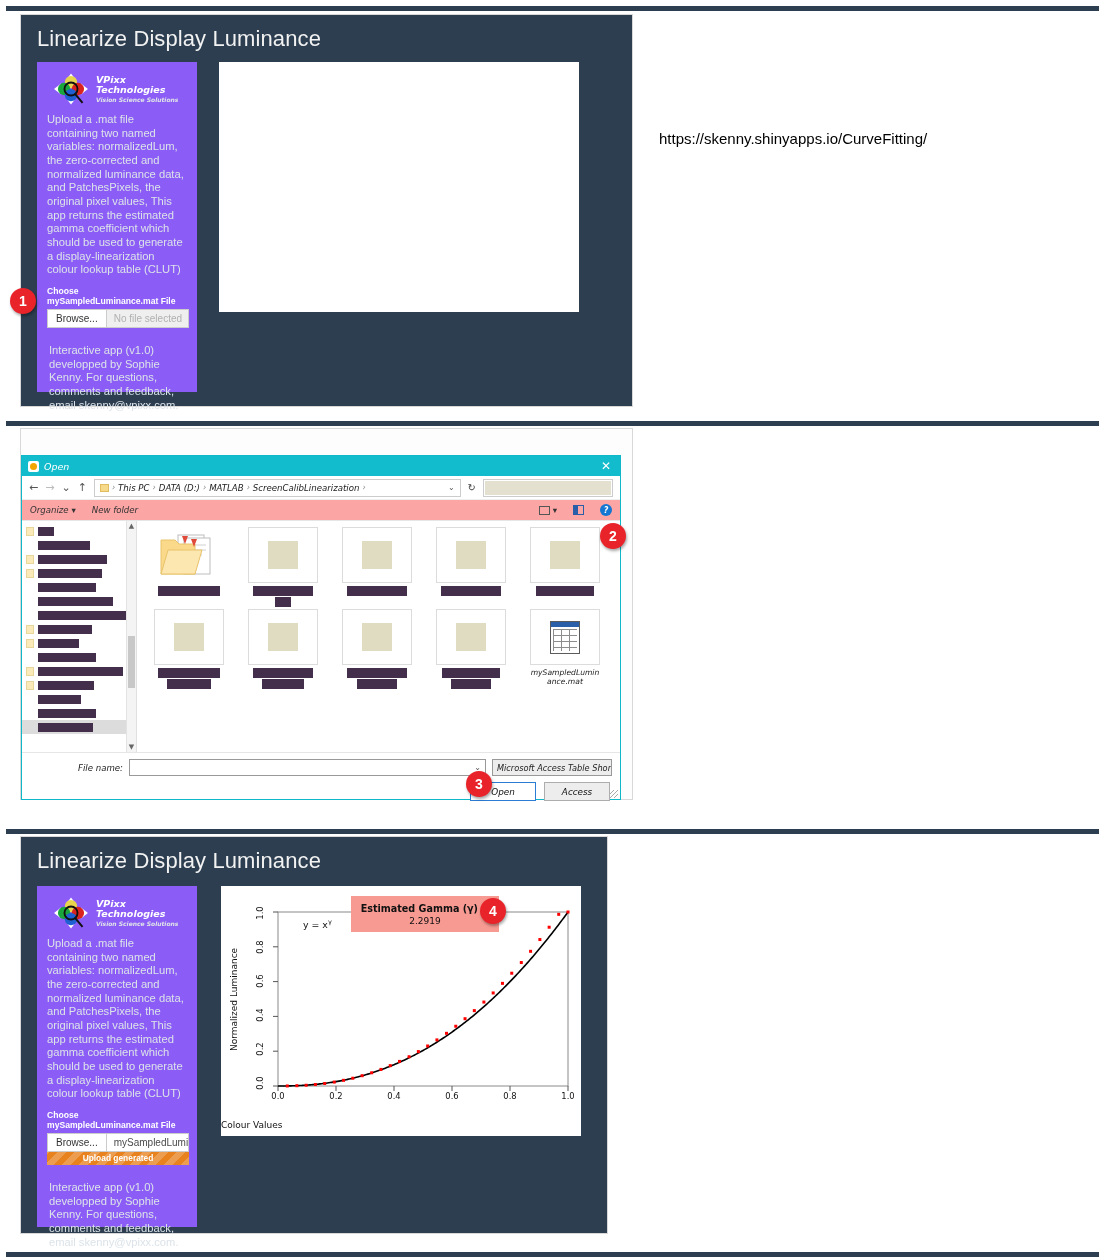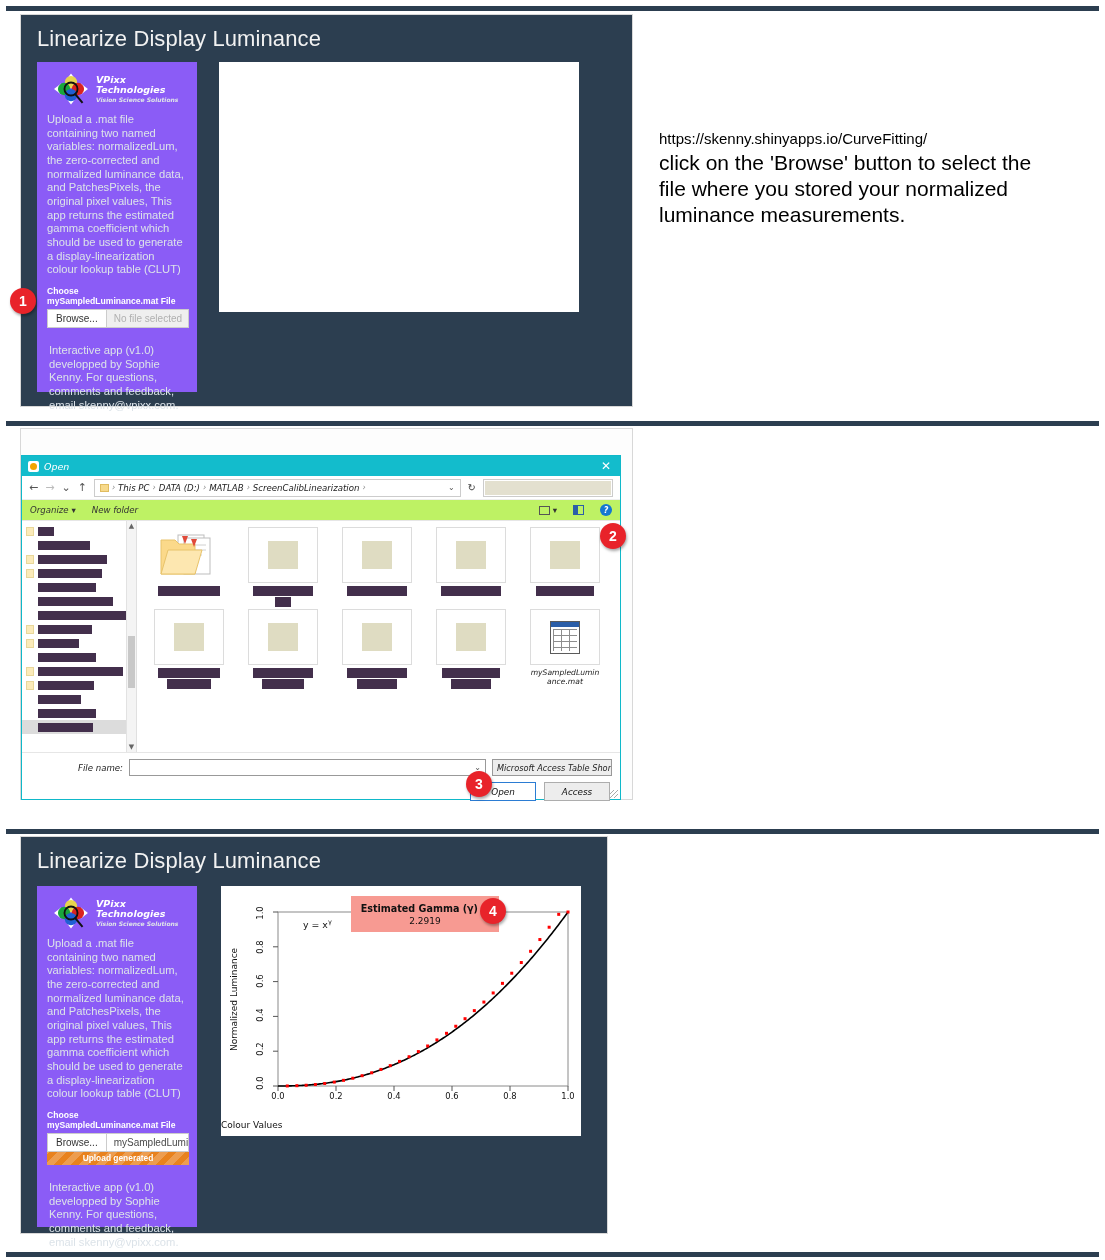--- a/index.html
+++ b/index.html
@@ -165,21 +165,21 @@
   .refresh { font-size:10px; color:#444; }
   .searchbox {
     width:130px; height:18px; border:1px solid #cccccc; background:#ffffff;
     display:flex; align-items:center; padding:1px;
   }
   .searchbox i { display:block; width:100%; height:100%; background:#e3e0cf; }
 
   .win-toolbar {
     height:21px; display:flex; align-items:center; gap:16px;
     padding:0 8px; font-size:8.6px; color:#333;
-    border-bottom:1px solid #e6e6e6; background:#bef264;
+    border-bottom:1px solid #e6e6e6; background:#fca5a5;
   }
   .win-toolbar .tspacer { flex:1; }
   .tb-icon { display:flex; align-items:center; gap:3px; }
   .ic-view { width:11px; height:9px; border:1.2px solid #555; }
   .ic-pane { width:11px; height:10px; border:1.2px solid #2b5ea8; position:relative; }
   .ic-pane::after { content:""; position:absolute; left:0; top:0; bottom:0; width:4px; background:#2b5ea8; }
   .ic-help { width:12px; height:12px; border-radius:50%; background:#1477d1; color:#fff;
              font-size:8px; display:flex; align-items:center; justify-content:center; font-weight:bold; }
 
   .win-body { display:flex; height:232px; border-bottom:1px solid #e6e6e6; }
@@ -327,21 +327,20 @@
 
       <div class="main-white" style="left:198px;top:47px;width:360px;height:250px;"></div>
     </div>
   </div>
 
   <div class="badge" style="left:10px;top:274px;">1</div>
 
   <div class="annot" style="left:659px;top:84px;width:400px;">
     <br>
     <span class="url">https://skenny.shinyapps.io/CurveFitting/</span><br>
-    <span>click on the 'Browse' button to select the file where you stored your normalized luminance measurements.</span>
   </div>
 </div>
 
 <div class="row" id="row2">
 
   <div class="winframe" style="width:613px;height:372px;">
     <div class="win">
 
       <div class="win-title">
         <span class="tbadge"></span>

